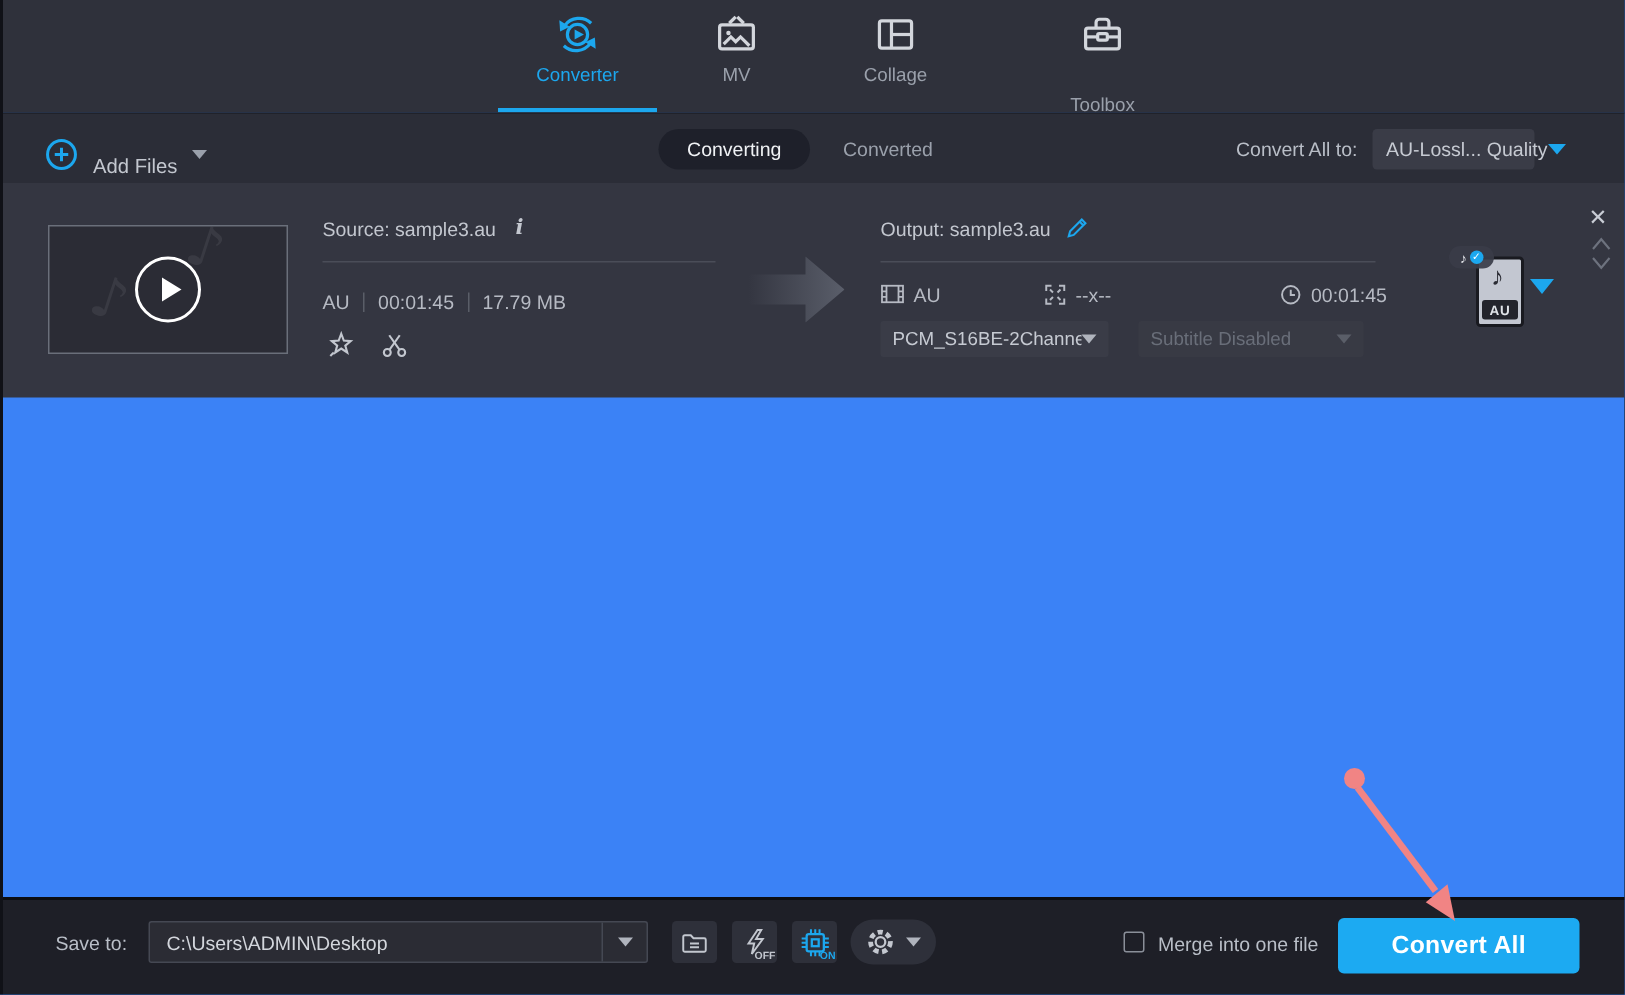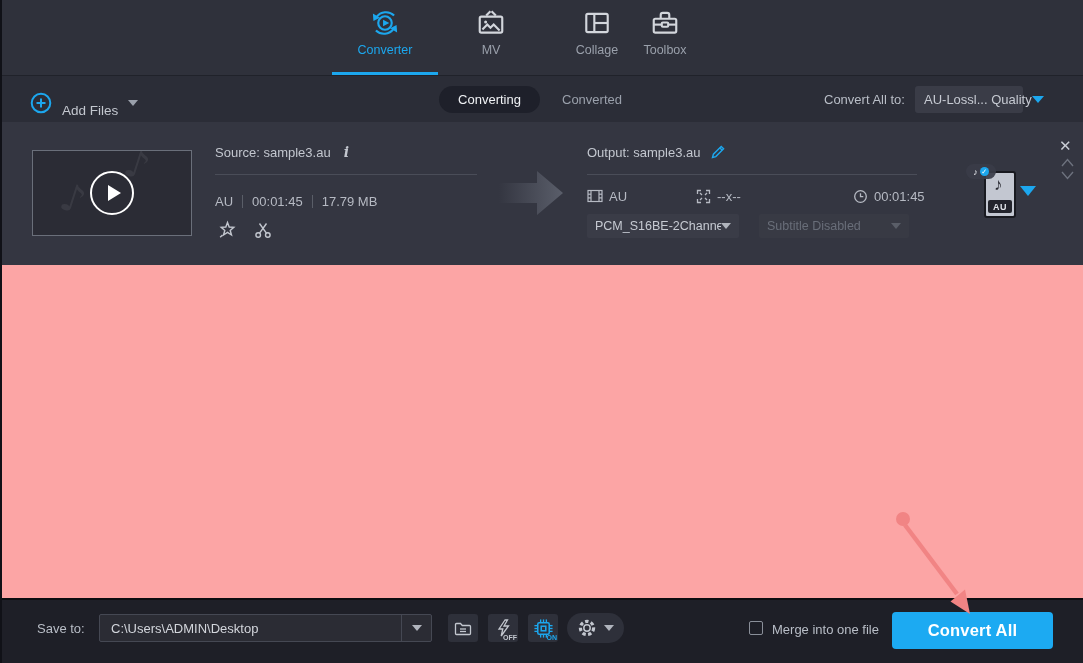--- a/index.html
+++ b/index.html
@@ -1,20 +1,20 @@
 <!DOCTYPE html>
 <html><head>
 <meta charset="utf-8">
 <style>
   * { margin:0; padding:0; box-sizing:border-box; }
   html,body { background:#17181d; }
   body { font-family:"Liberation Sans", sans-serif; }
   #app {
     position:relative; width:1083px; height:663px; margin:0 auto;
-    background:#fca5a5; overflow:hidden; color:#c3c7cf;
+    background:#3b82f6; overflow:hidden; color:#c3c7cf;
     border-left:2px solid #101117;
     padding-left:19px;
   }
   .abs { position:absolute; }
 
   
   .topnav { position:absolute; top:0; left:0; width:1083px; height:75px; background:#2f313b; }
   .nav-tab { position:absolute; top:8px; width:92px; height:62px; display:flex; flex-direction:column;
              align-items:center; cursor:pointer; color:#d3d6dc; }
   .nav-tab .lbl { margin-top:5px; font-size:12.5px; color:#9aa0ab; }
@@ -159,21 +159,21 @@
       <span>
         <svg width="30" height="30" viewBox="0 0 28 28" stroke="currentColor" fill="none" stroke-width="2">
           <rect x="4" y="5.5" width="20" height="17" rx="1.5"></rect>
           <line x1="11.5" y1="5.5" x2="11.5" y2="22.5"></line>
           <line x1="11.5" y1="14" x2="24" y2="14"></line>
         </svg>
       </span>
       <span class="lbl">Collage</span>
     </div>
 
-    <div class="nav-tab" style="left:617px;">
+    <div class="nav-tab" style="left:687px;gap:20px;">
       <span>
         <svg width="30" height="30" viewBox="0 0 28 28" stroke="currentColor" fill="none" stroke-width="2">
           <path d="M10,10 V6.5 a2,2 0 0 1 2,-2 h4 a2,2 0 0 1 2,2 V10"></path>
           <rect x="3.5" y="10" width="21" height="13" rx="1.5"></rect>
           <line x1="3.5" y1="15.5" x2="11" y2="15.5"></line>
           <line x1="17" y1="15.5" x2="24.5" y2="15.5"></line>
           <rect x="11" y="13.5" width="6" height="4" rx="1"></rect>
         </svg>
       </span>
       <span class="lbl">Toolbox</span>

